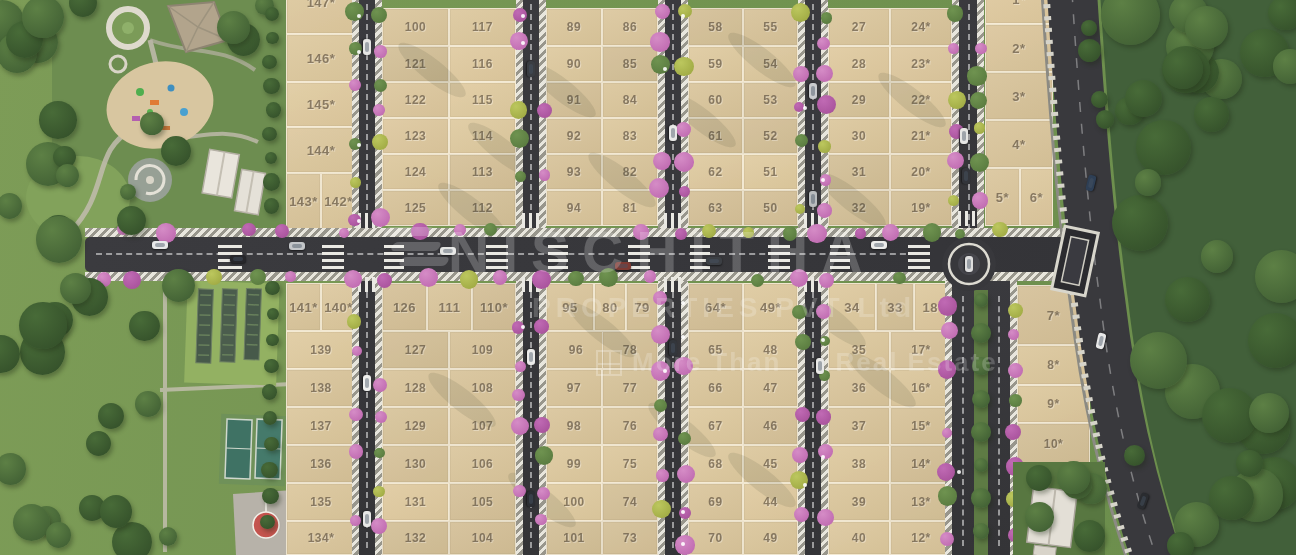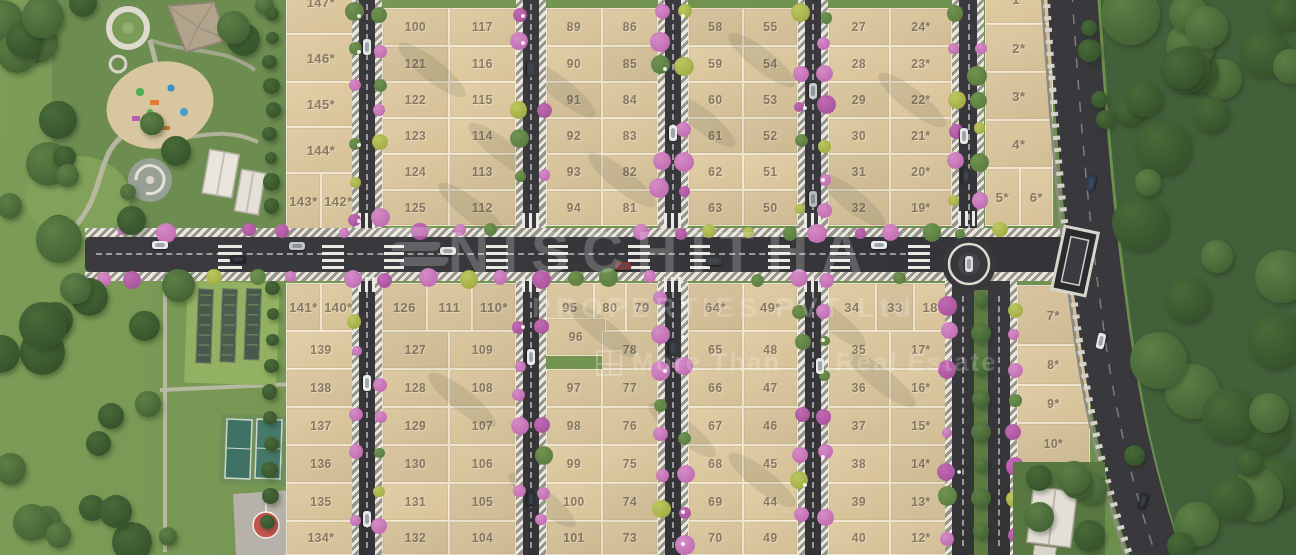--- a/index.html
+++ b/index.html
@@ -362,21 +362,21 @@
       </div>
       <div class="plot" style="left: 546px; top: 283px; width: 48px; height: 48px; filter: brightness(0.998);">
         <span class="plot-label" style="font-size: 13px;">95</span>
       </div>
       <div class="plot" style="left: 594px; top: 283px; width: 32px; height: 48px; filter: brightness(1.016);">
         <span class="plot-label" style="font-size: 13px;">80</span>
       </div>
       <div class="plot" style="left: 626px; top: 283px; width: 32px; height: 48px; filter: brightness(0.987);">
         <span class="plot-label" style="font-size: 13px;">79</span>
       </div>
-      <div class="plot" style="left: 546px; top: 318px; width: 60px; height: 38px; filter: brightness(0.995); align-items: center;">
+      <div class="plot" style="left: 546px; top: 331px; width: 60px; height: 38px; filter: brightness(0.995); align-items: center;">
         <span class="plot-label">96</span>
       </div>
       <div class="plot" style="left: 546px; top: 369px; width: 56px; height: 38px; filter: brightness(1.002);">
         <span class="plot-label">97</span>
       </div>
       <div class="plot" style="left: 546px; top: 407px; width: 56px; height: 38px; filter: brightness(0.998);">
         <span class="plot-label">98</span>
       </div>
       <div class="plot" style="left: 546px; top: 445px; width: 56px; height: 38px; filter: brightness(1.02);">
         <span class="plot-label">99</span>

